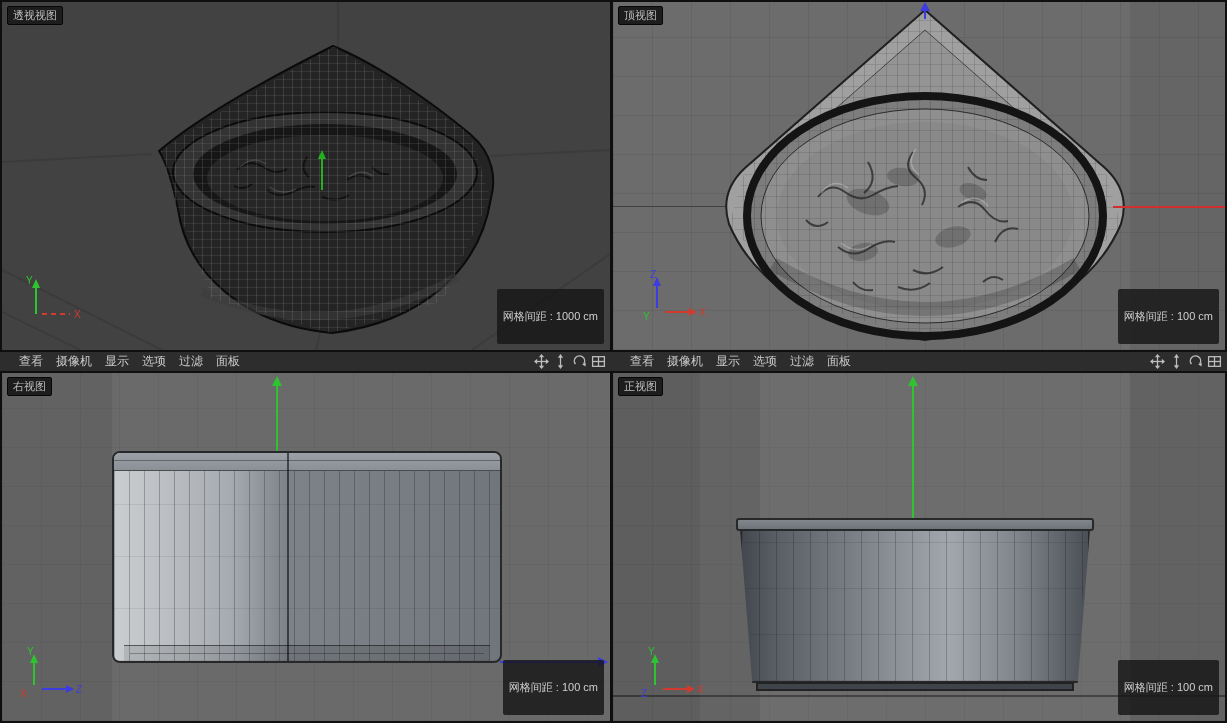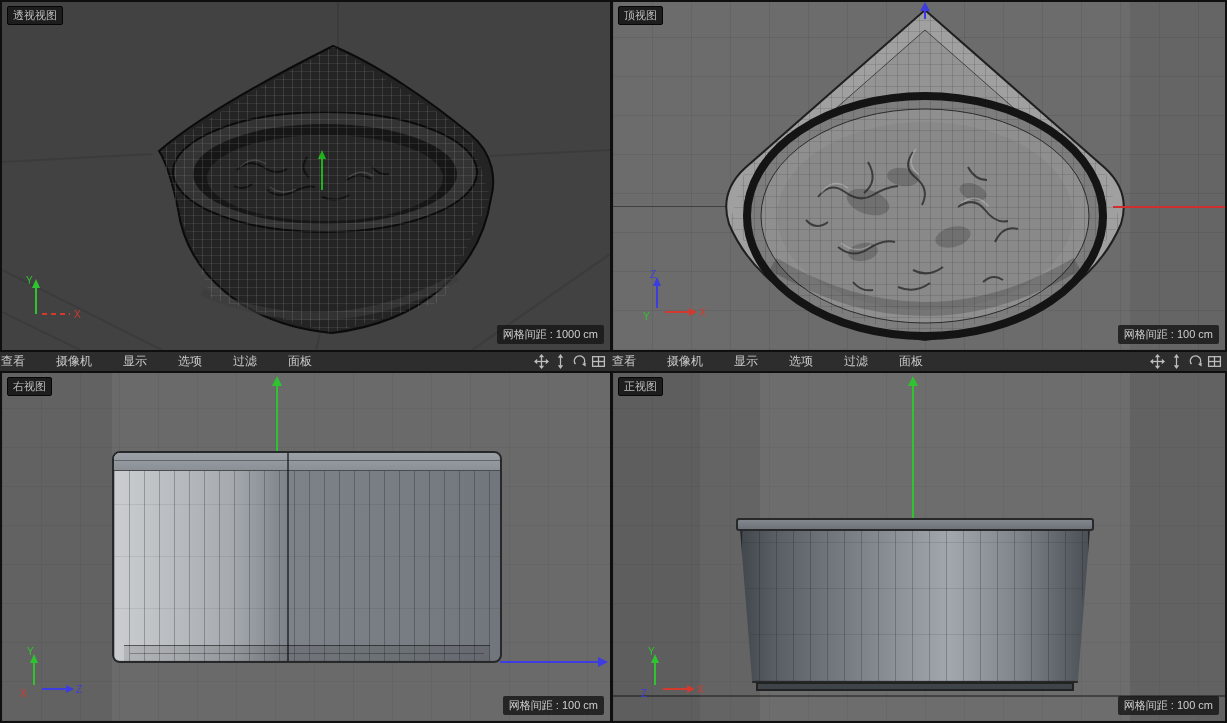--- a/index.html
+++ b/index.html
@@ -13,29 +13,29 @@
     background-image:repeating-linear-gradient(0deg,rgba(0,0,0,.05) 0 1px,transparent 1px 39px),
                      repeating-linear-gradient(90deg,rgba(0,0,0,.05) 0 1px,transparent 1px 39px);}
   #vp-front{left:613px;top:373px;width:612px;height:348px;background-color:#696969;
     background-image:repeating-linear-gradient(0deg,rgba(0,0,0,.05) 0 1px,transparent 1px 39px),
                      repeating-linear-gradient(90deg,rgba(0,0,0,.05) 0 1px,transparent 1px 39px);}
 
   .menubar{position:absolute;top:351px;height:21px;background:#2d2d2d;border-top:1px solid #0f0f0f;
     border-bottom:1px solid #0f0f0f;display:flex;align-items:center;box-sizing:border-box;}
   #menubar-left{left:0;width:611px;}
   #menubar-right{left:611px;width:616px;}
-  .menu-items{display:flex;gap:31px;padding-left:1px;font-size:12px;color:#c9c9c9;white-space:nowrap;}
+  .menu-items{display:flex;gap:13px;padding-left:19px;font-size:12px;color:#c9c9c9;white-space:nowrap;}
   .menu-item{cursor:default;}
   .menu-icons{margin-left:auto;display:flex;gap:4px;padding-right:5px;align-items:center;}
   .mi{width:15px;height:15px;display:block;}
 
   .vp-label{position:absolute;left:5px;top:4px;background:#1d1d1d;color:#bfbfbf;font-size:11px;
     padding:1px 5px;border-radius:2px;border:1px solid #060606;z-index:30;}
   .grid-badge{position:absolute;right:6px;bottom:6px;background:rgba(22,22,22,.82);color:#cfcfcf;
-    font-size:11px;padding:2px 6px;border-radius:2px;z-index:30;}
+    font-size:11px;padding:20px 6px;border-radius:2px;z-index:30;}
 
   .band{position:absolute;top:0;bottom:0;}
   #tr-band-right{left:517px;width:95px;background:rgba(0,0,0,.06);}
   #bl-band-left{left:0;width:110px;background:rgba(0,0,0,.07);}
   #br-band-left1{left:0;width:87px;background:rgba(0,0,0,.10);}
   #br-band-left2{left:87px;width:60px;background:rgba(0,0,0,.04);}
   #br-band-mid{left:147px;width:370px;background:rgba(255,255,255,.03);}
   #br-band-right{left:517px;width:95px;background:rgba(0,0,0,.06);}
 
   .axis-v{position:absolute;width:2px;}

